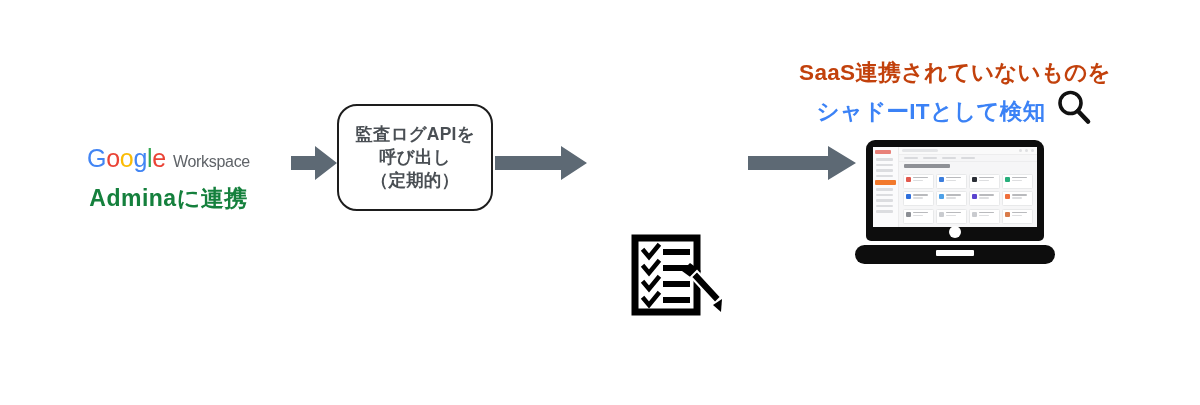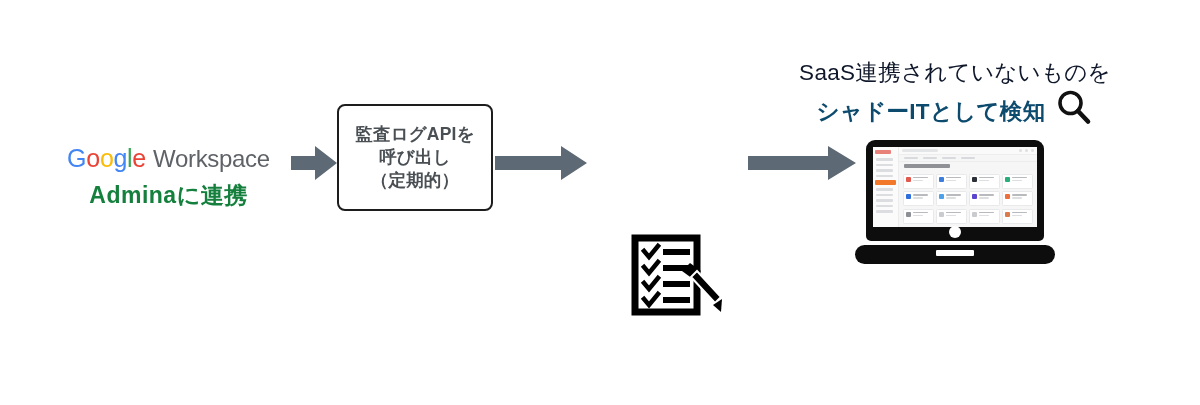--- a/index.html
+++ b/index.html
@@ -32,21 +32,21 @@
     line-height: 30px;
     white-space: nowrap;
     letter-spacing: -0.3px;
     font-family: "Liberation Sans", "DejaVu Sans", sans-serif;
   }
   #gw-logo .g-letter { font-weight: 400; }
   #gw-logo .gw-word {
     color: #5f6368;
     font-weight: 400;
     margin-left: 7px;
-    font-size: 24px;
+    font-size: 16px;
   }
   #source-caption {
     margin-top: 6px;
     font-size: 23px;
     font-weight: bold;
     color: #15803d;
     letter-spacing: 0.5px;
     white-space: nowrap;
   }
 
@@ -55,21 +55,21 @@
     position: absolute;
     top: 143px;
   }
   .arrow svg { display: block; }
 
   
   .proc-box {
     position: absolute;
     box-sizing: border-box;
     border: 2px solid #1d1d1d;
-    border-radius: 8px;
+    border-radius: 20px;
     background: #ffffff;
     display: flex;
     align-items: center;
     justify-content: center;
     text-align: center;
   }
   .proc-box .proc-text {
     font-size: 17.5px;
     font-weight: bold;
     line-height: 1.33;
@@ -98,35 +98,35 @@
     display: flex;
     flex-direction: column;
     align-items: center;
   }
   #headline-line-1,
   #headline-line-2-row {
     white-space: nowrap;
   }
   #headline-line-1 {
     font-size: 22.5px;
-    font-weight: normal;
-    color: #0f172a;
+    font-weight: bold;
+    color: #c2410c;
     line-height: 30px;
     letter-spacing: 0.3px;
   }
   #headline-line-2-row {
     display: flex;
     align-items: center;
     gap: 10px;
     line-height: 30px;
   }
   #headline-line-2 {
     font-size: 22.5px;
     font-weight: bold;
-    color: #0c4a6e;
+    color: #3b82f6;
     letter-spacing: 0.3px;
   }
   #magnifier-icon { flex: 0 0 auto; }
 
   
   #laptop {
     position: absolute;
     left: 855px;
     top: 140px;
     width: 200px;

